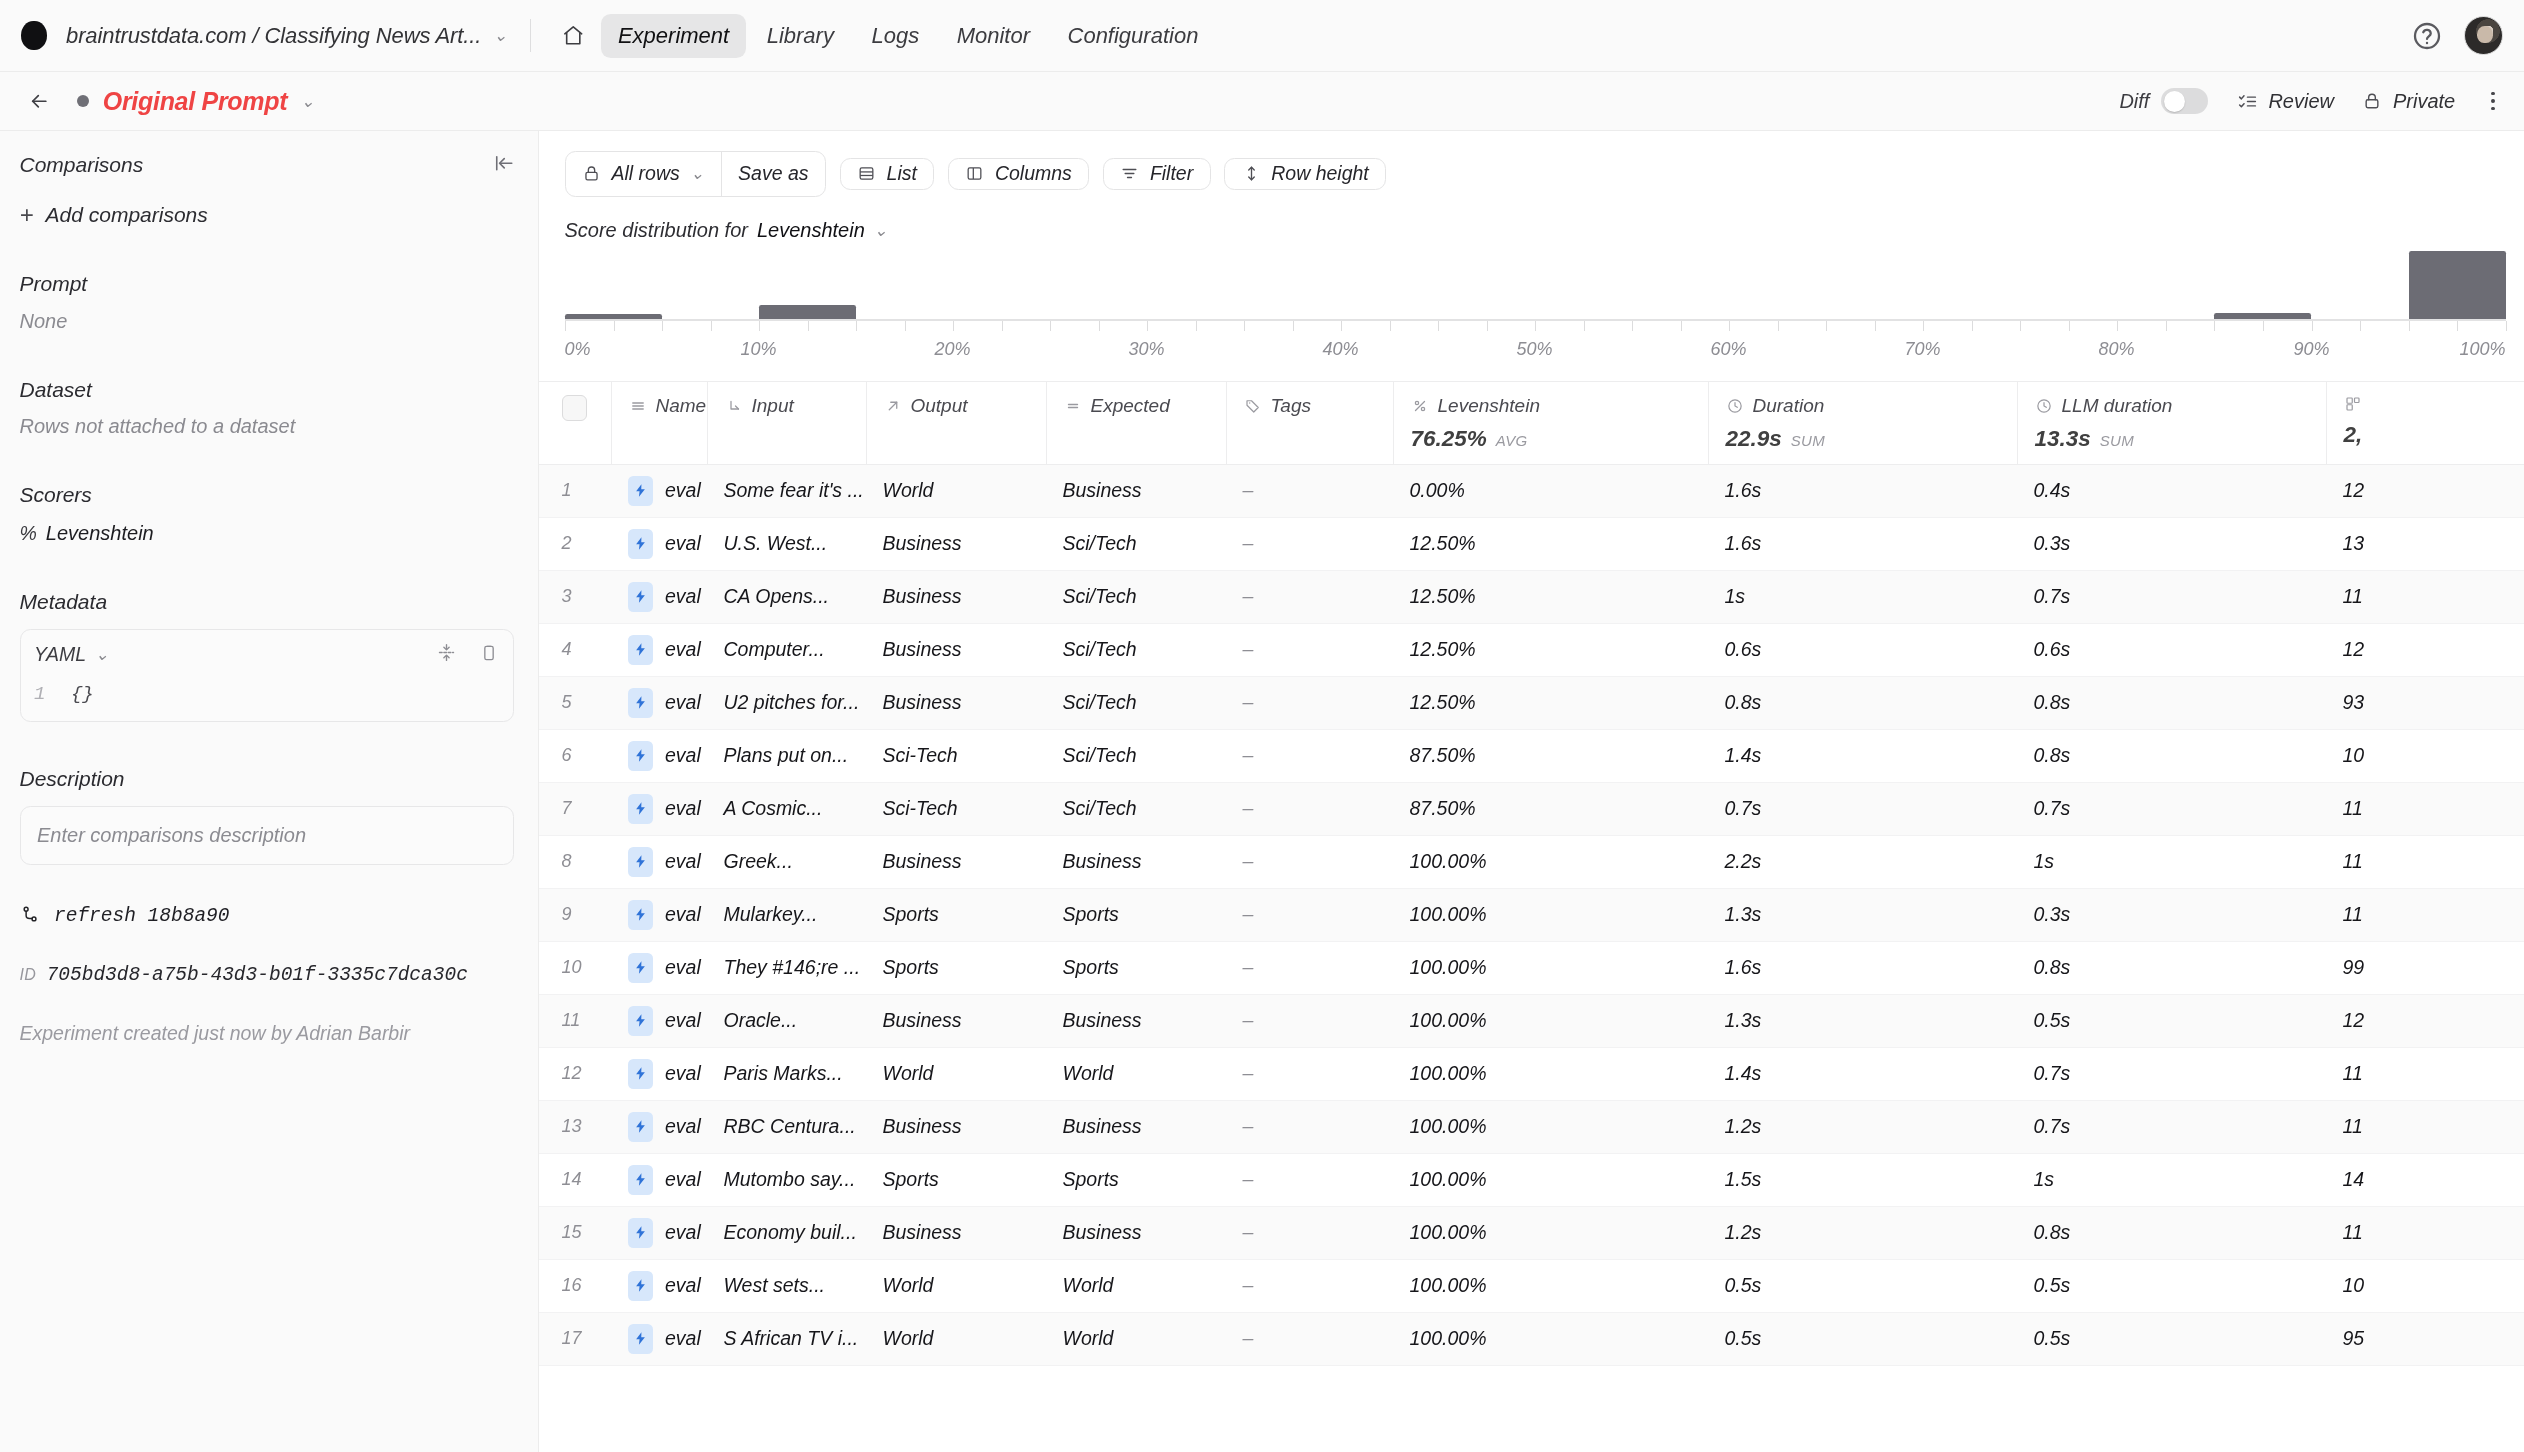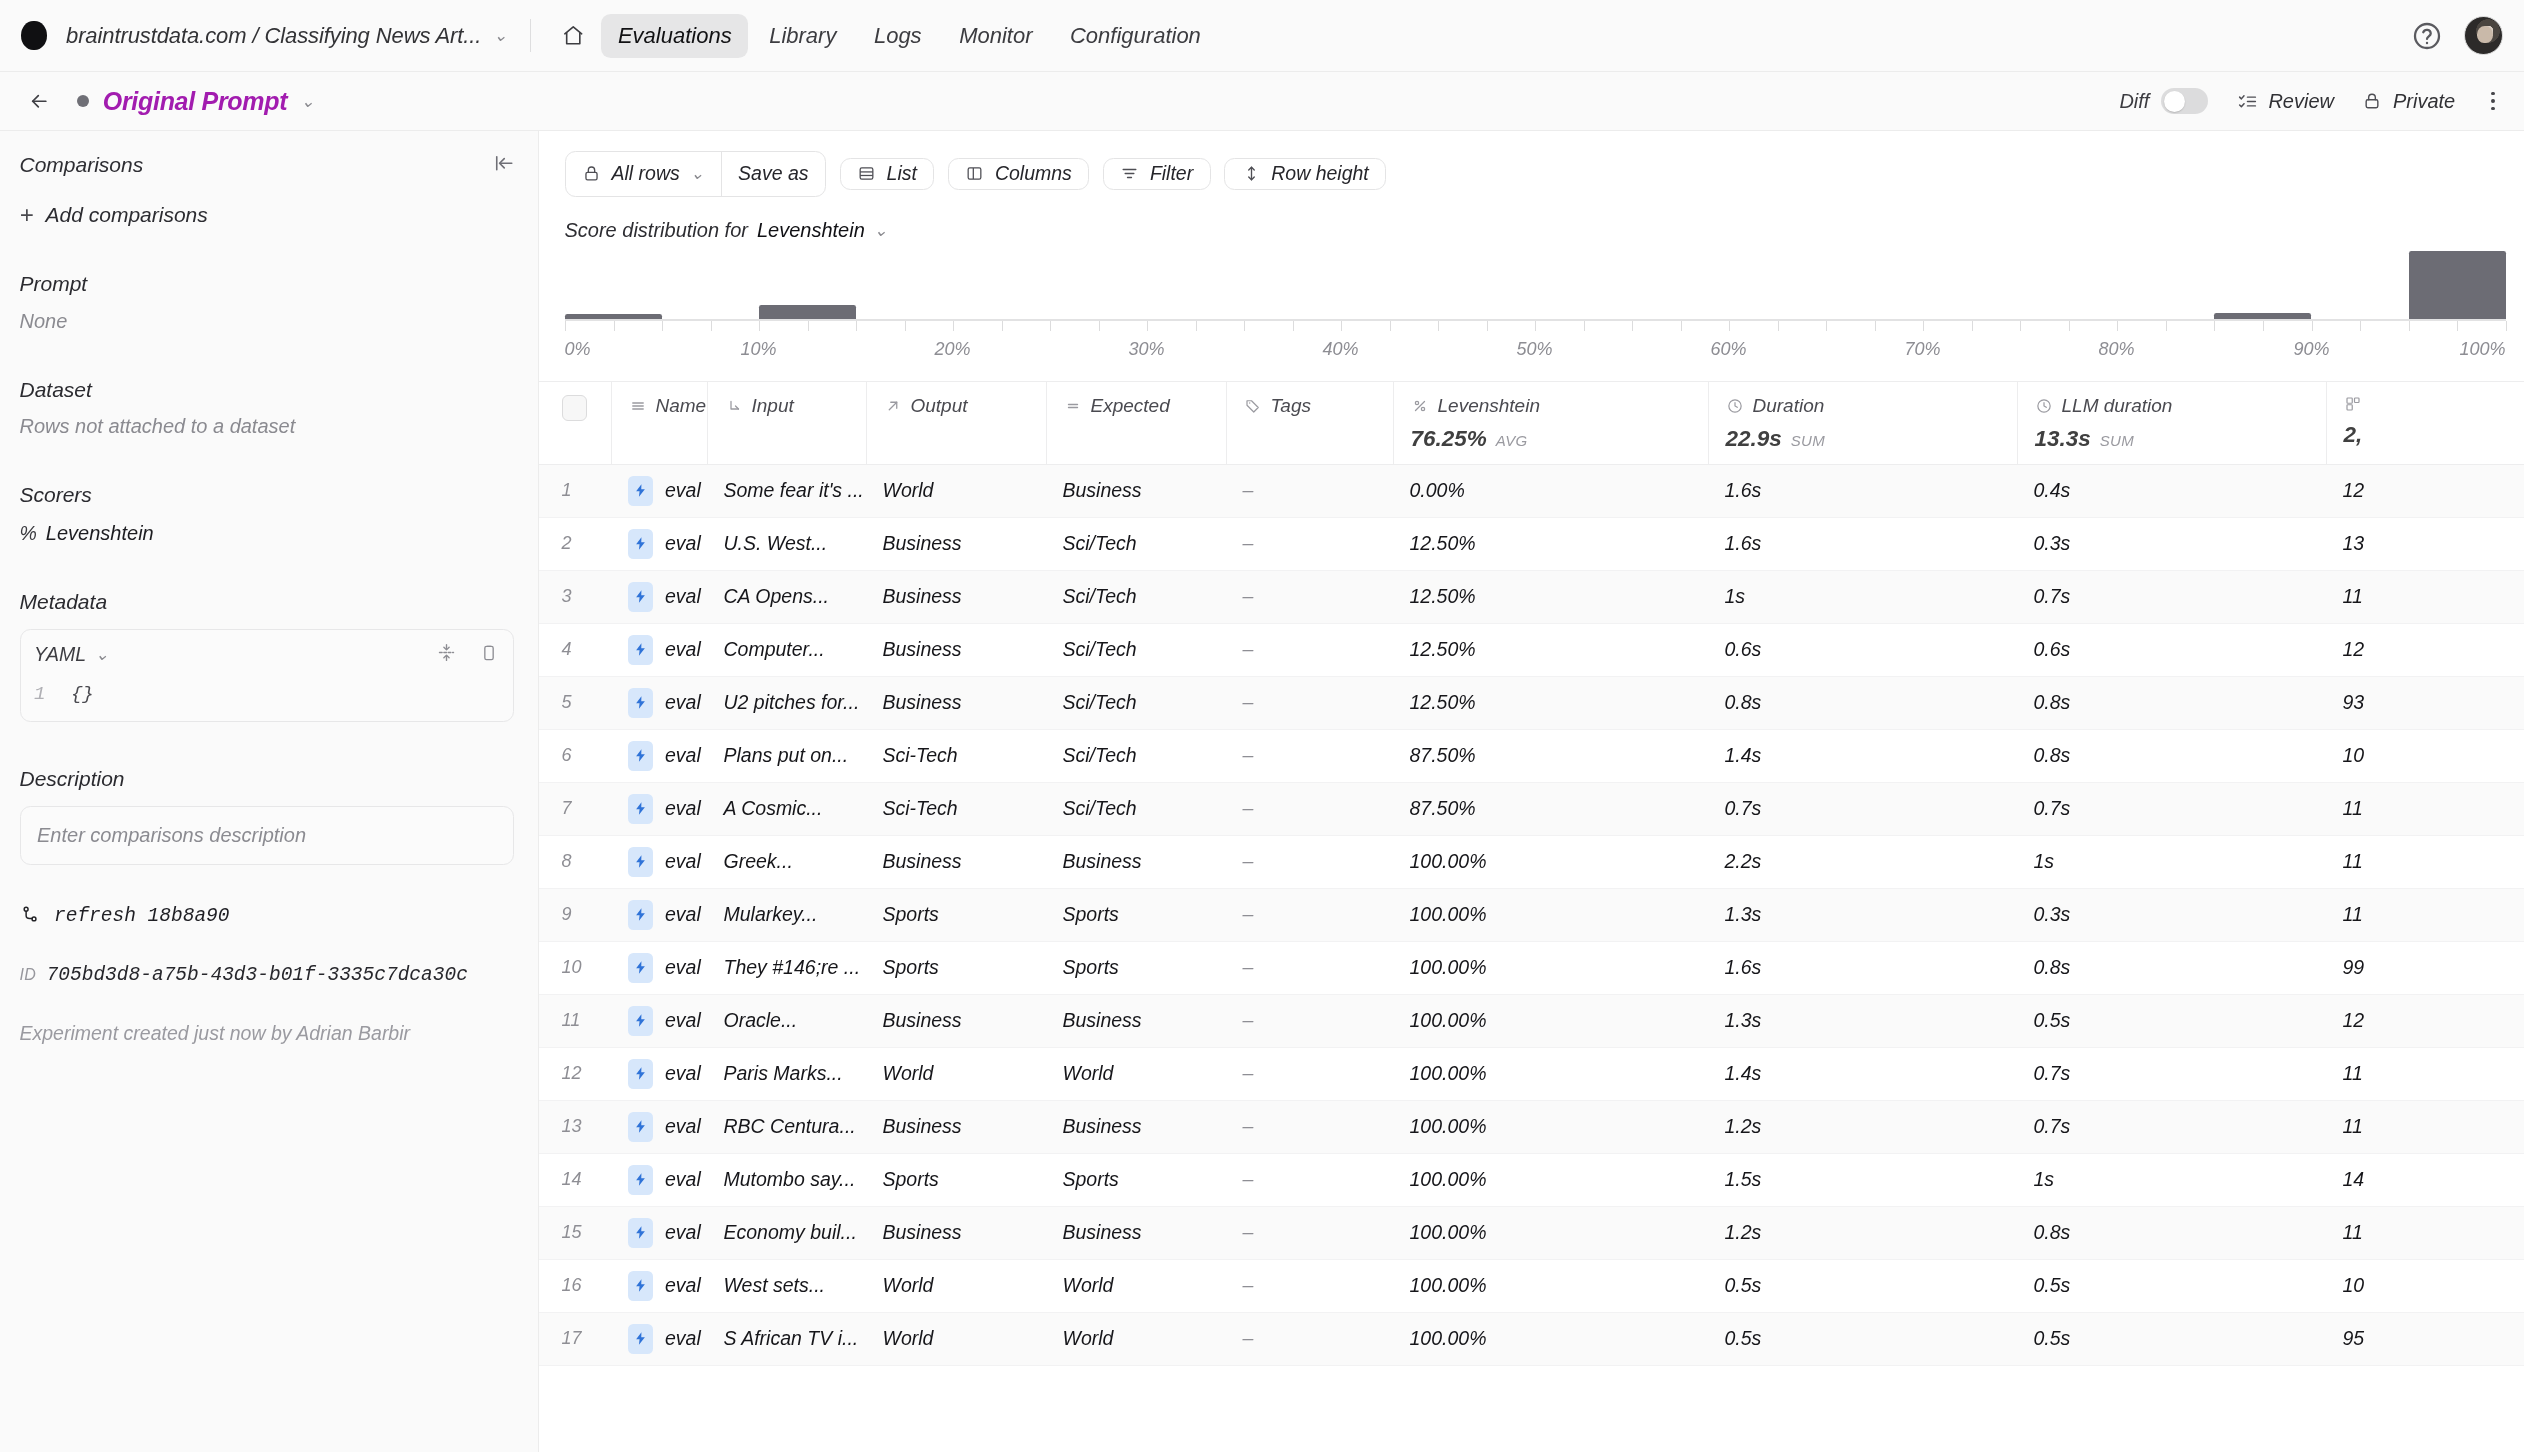--- a/index.html
+++ b/index.html
@@ -56,21 +56,21 @@
 
   
   .subbar {
     height: 59px; flex: 0 0 59px;
     display: flex; align-items: center; padding: 0 22.5px 0 19.5px;
     background: #fafafa; border-bottom: 0.8px solid #ececec;
   }
   .back-arrow { width: 39px; height: 39px; display: flex; align-items: center; justify-content: center; color: #3f3f44; }
   .exp-title-wrap { display: flex; align-items: center; gap: 13.5px; margin-left: 18px; }
   .exp-dot { width: 12.8px; height: 12.8px; border-radius: 50%; background: #6f6f76; }
-  .exp-title { font-size: 25px; font-weight: 700; color: #a21caf; letter-spacing: -0.3px; }
+  .exp-title { font-size: 25px; font-weight: 700; color: #ef4444; letter-spacing: -0.3px; }
   .sub-right { margin-left: auto; display: flex; align-items: center; gap: 28.5px; }
   .diff-wrap { display: flex; align-items: center; gap: 12px; }
   .diff-label { font-size: 20px; color: #3b3b40; }
   .toggle {
     width: 47px; height: 25.5px; border-radius: 15px; background: #dcdcdd;
     position: relative;
   }
   .toggle::after {
     content: ""; position: absolute; left: 2.3px; top: 2.3px;
     width: 21px; height: 21px; border-radius: 50%; background: #fff;
@@ -213,21 +213,21 @@
     </div>
     <div class="vdiv"></div>
     <div class="nav">
       <div class="nav-home">
         <svg width="22.5" height="22.5" viewBox="0 0 24 24" fill="none" stroke="currentColor" stroke-width="1.7" stroke-linecap="round" stroke-linejoin="round">
             <path d="M3 10.5 12 3l9 7.5"></path>
             <path d="M5 9.5V21h14V9.5"></path>
           </svg>
       </div>
       <div class="nav-item active">
-          <span>Evaluations</span>
+          <span>Experiment</span>
         </div>
       <div class="nav-item">
           <span>Library</span>
         </div>
       <div class="nav-item">
           <span>Logs</span>
         </div>
       <div class="nav-item">
           <span>Monitor</span>
         </div>

